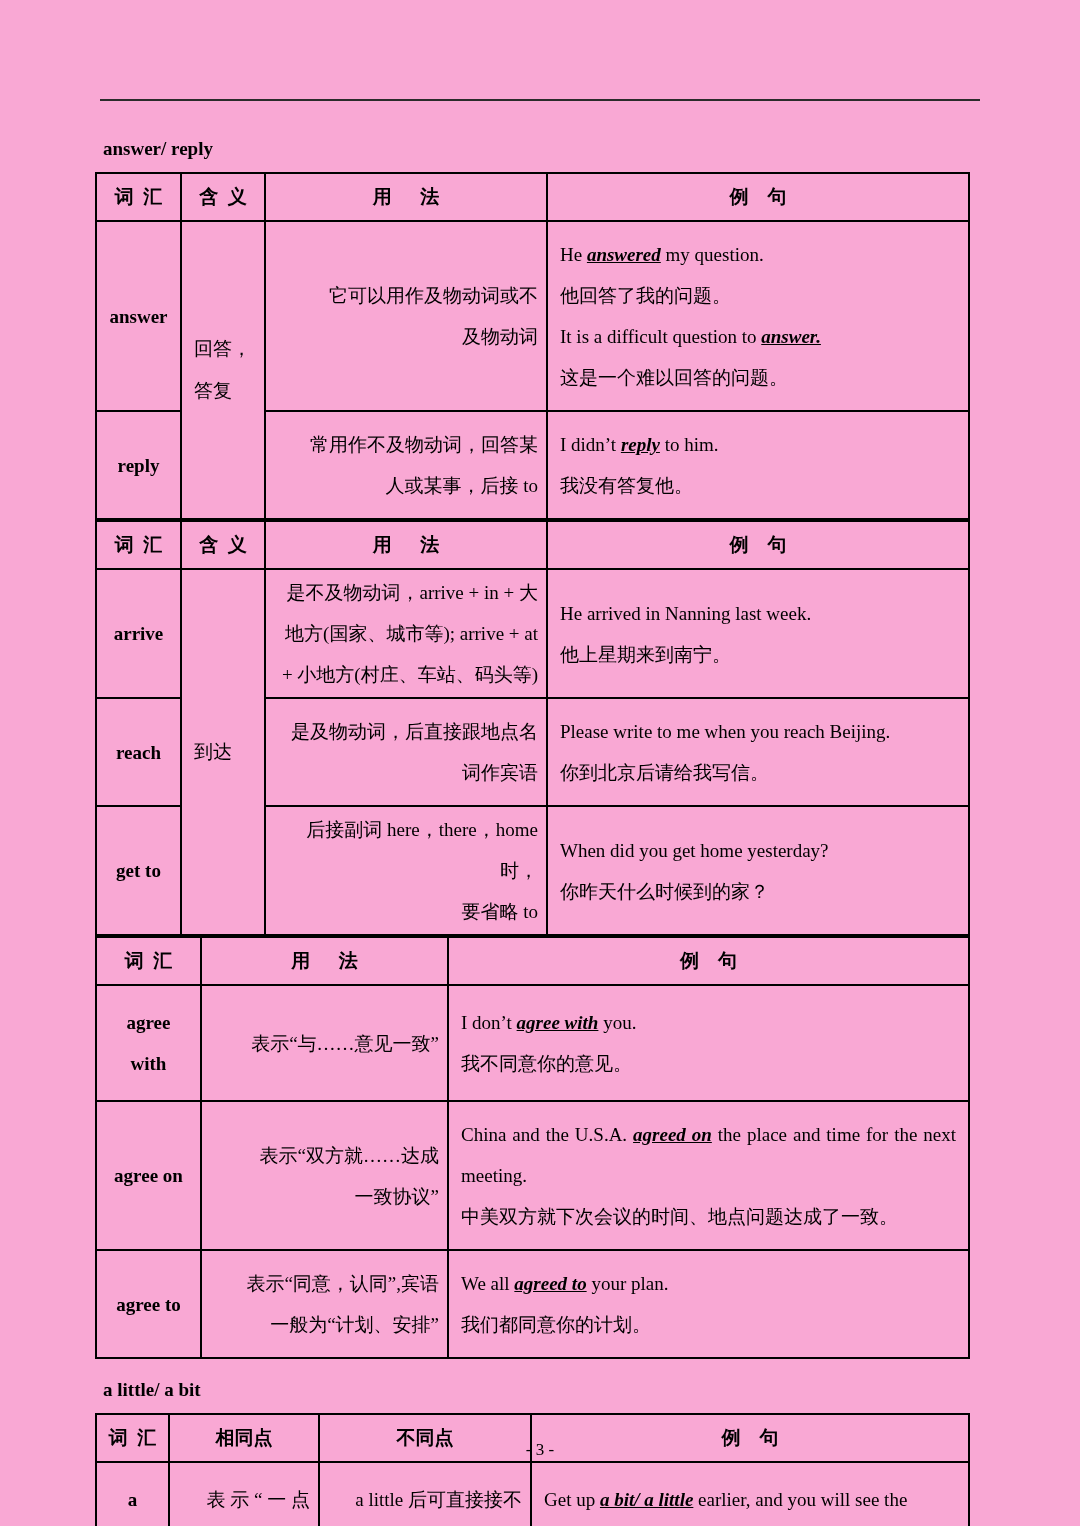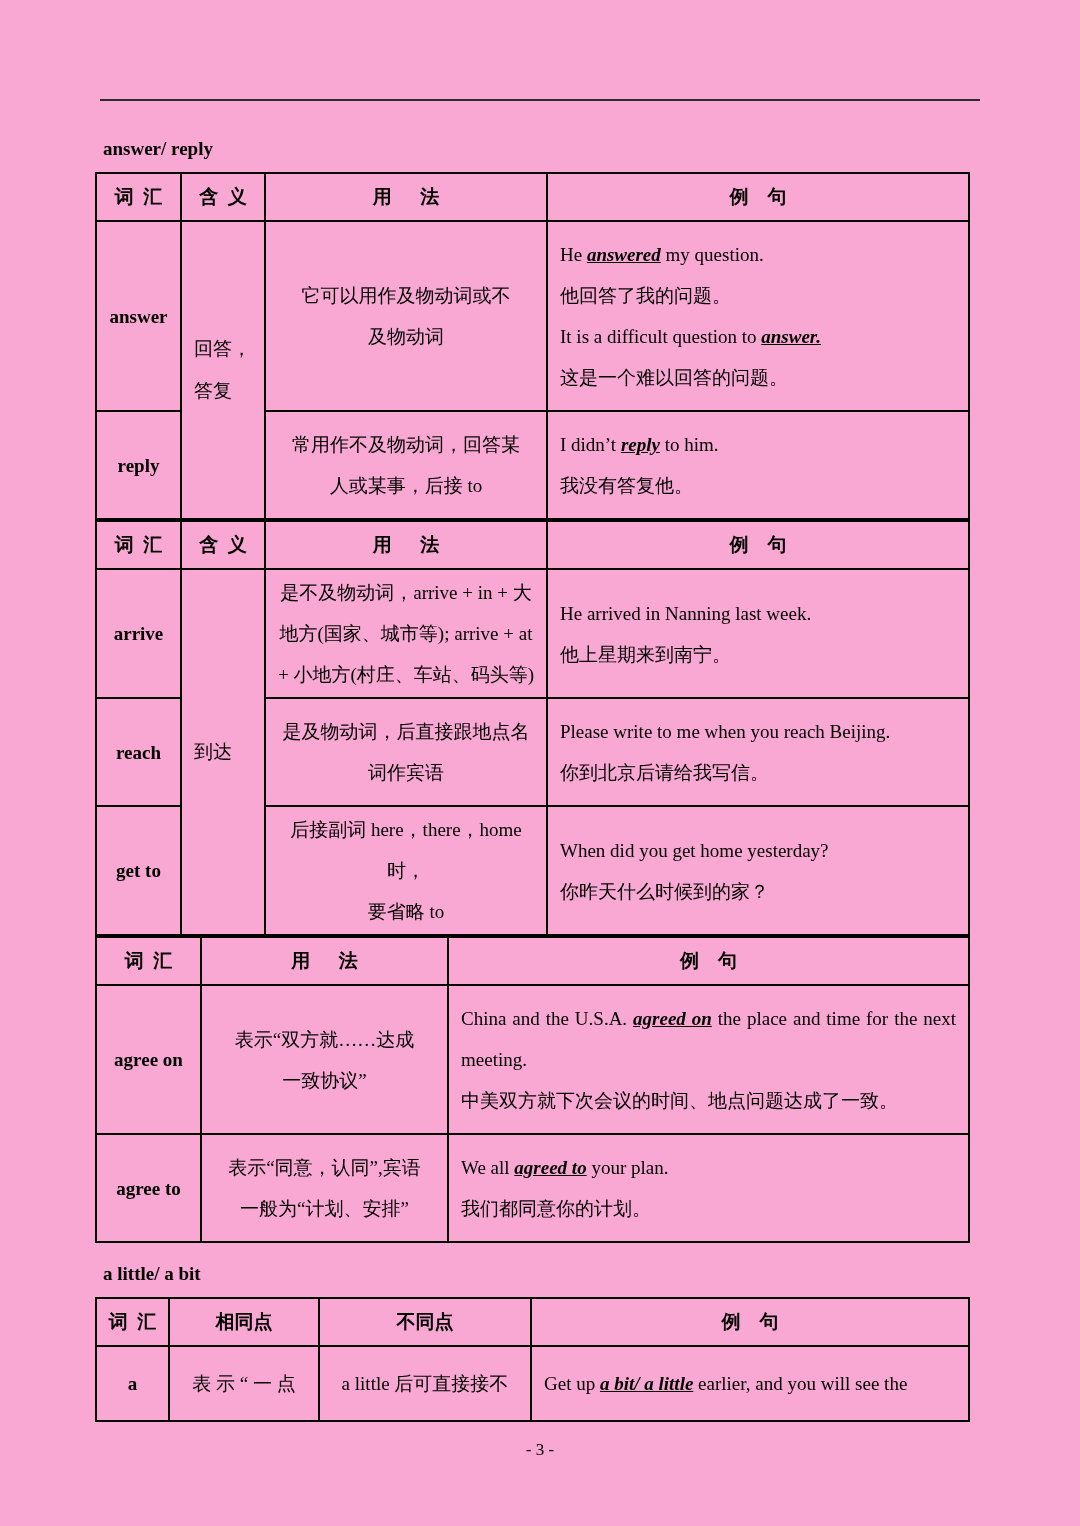--- a/index.html
+++ b/index.html
@@ -14,21 +14,21 @@
   .top-rule { position: absolute; left: 100px; top: 99px; width: 880px; height: 2px; background: #2b2b2b; }
   .content { position: absolute; left: 95px; top: 100px; width: 873px; }
   .section-heading { font-size: 19px; font-weight: bold; margin: 20px 0 12px 8px; line-height: 22px; }
   .content .section-heading:first-child { margin-top: 38px; }
   table.vocab { border-collapse: collapse; table-layout: fixed; width: 873px; }
   .vocab th, .vocab td { border: 2px solid #000; vertical-align: middle; padding: 0; }
   .vocab th { font-size: 19px; font-weight: bold; text-align: center; white-space: pre; height: 48px; }
   .vocab td { font-size: 19px; }
   td.word { font-weight: bold; text-align: center; white-space: pre-line; line-height: 41px; padding: 16px 4px; }
   td.meaning { padding: 2px 0 2px 12px; white-space: pre-line; line-height: 42px; }
-  td.textcell { padding: 2px 8px; white-space: pre-line; line-height: 41px; text-align: center; }
+  td.textcell { padding: 2px 8px; white-space: pre-line; line-height: 41px; text-align: right; }
   td.examples { padding: 12px 12px; }
   td.examples p { margin: 0; line-height: 41px; text-align: justify; }
   td.examples p.clip { max-height: 44px; overflow: hidden; }
   .em { font-weight: bold; font-style: italic; text-decoration: underline; }
   .footer { position: absolute; left: 0; top: 1440px; width: 1080px; text-align: center; font-size: 17px; }
 </style>
 </head>
 <body>
 
 <div class="page">
@@ -134,20 +134,29 @@
         </colgroup>
       <thead>
         <tr>
           <th>词  汇</th>
           <th>用      法</th>
           <th>例    句</th>
         </tr>
       </thead>
       <tbody>
         <tr>
+          <td class="word">agree
+with</td>
+          <td class="textcell">表示“与……意见一致”</td>
+          <td class="examples">
+            <p><span>I don’t </span><span class="em">agree with</span><span> you.</span></p>
+            <p><span>我不同意你的意见。</span></p>
+          </td>
+        </tr>
+        <tr>
           <td class="word">agree on</td>
           <td class="textcell">表示“双方就……达成
 一致协议”</td>
           <td class="examples">
             <p><span>China and the U.S.A. </span><span class="em">agreed on</span><span> the place and time for the next meeting.</span></p>
             <p><span>中美双方就下次会议的时间、地点问题达成了一致。</span></p>
           </td>
         </tr>
         <tr>
           <td class="word">agree to</td>

